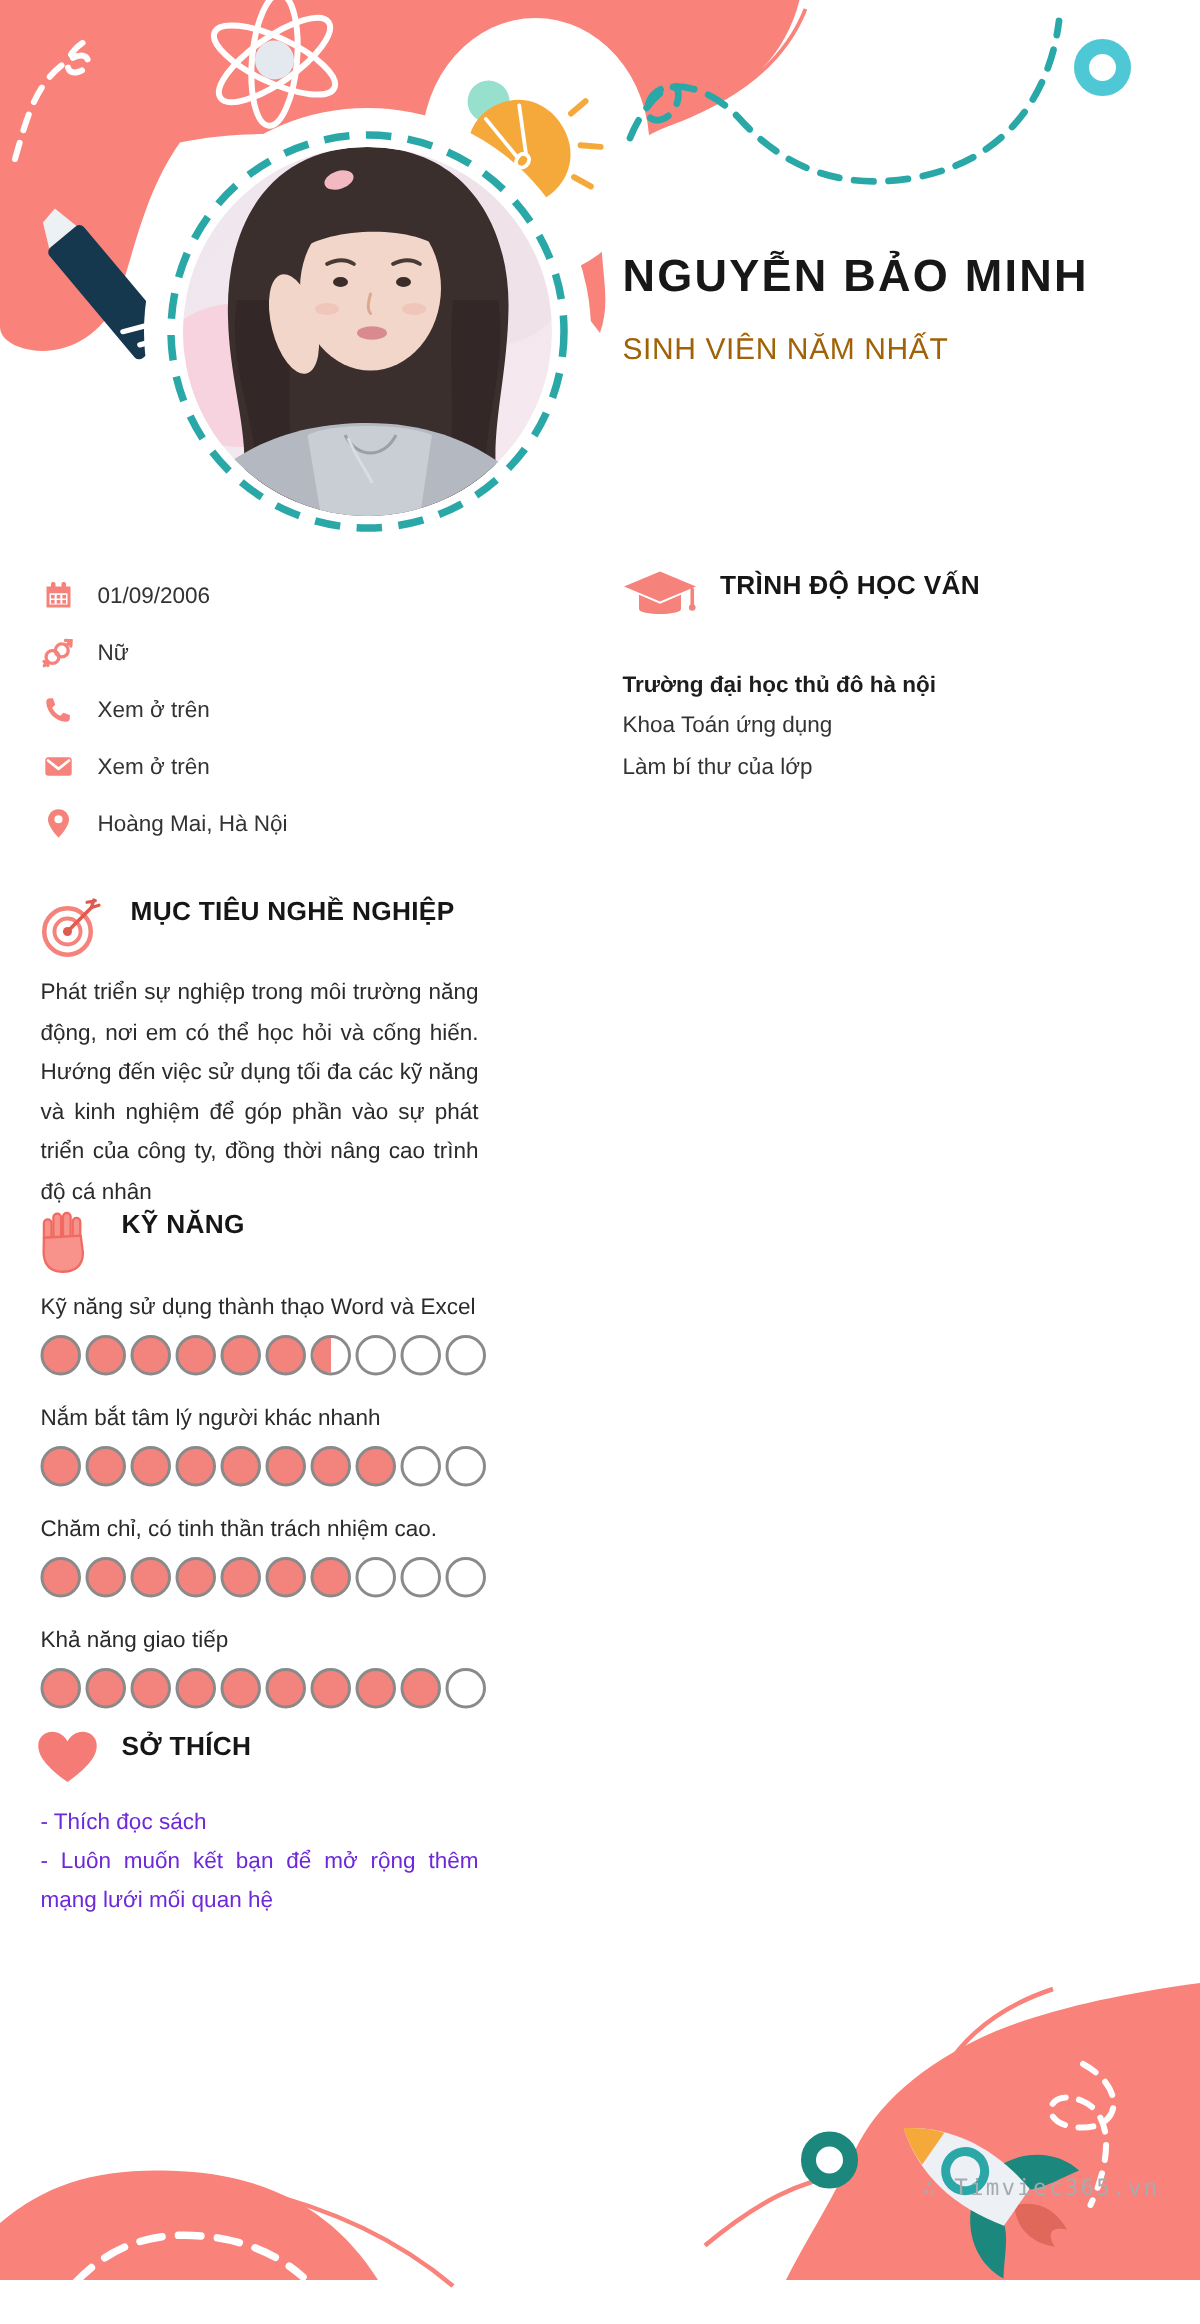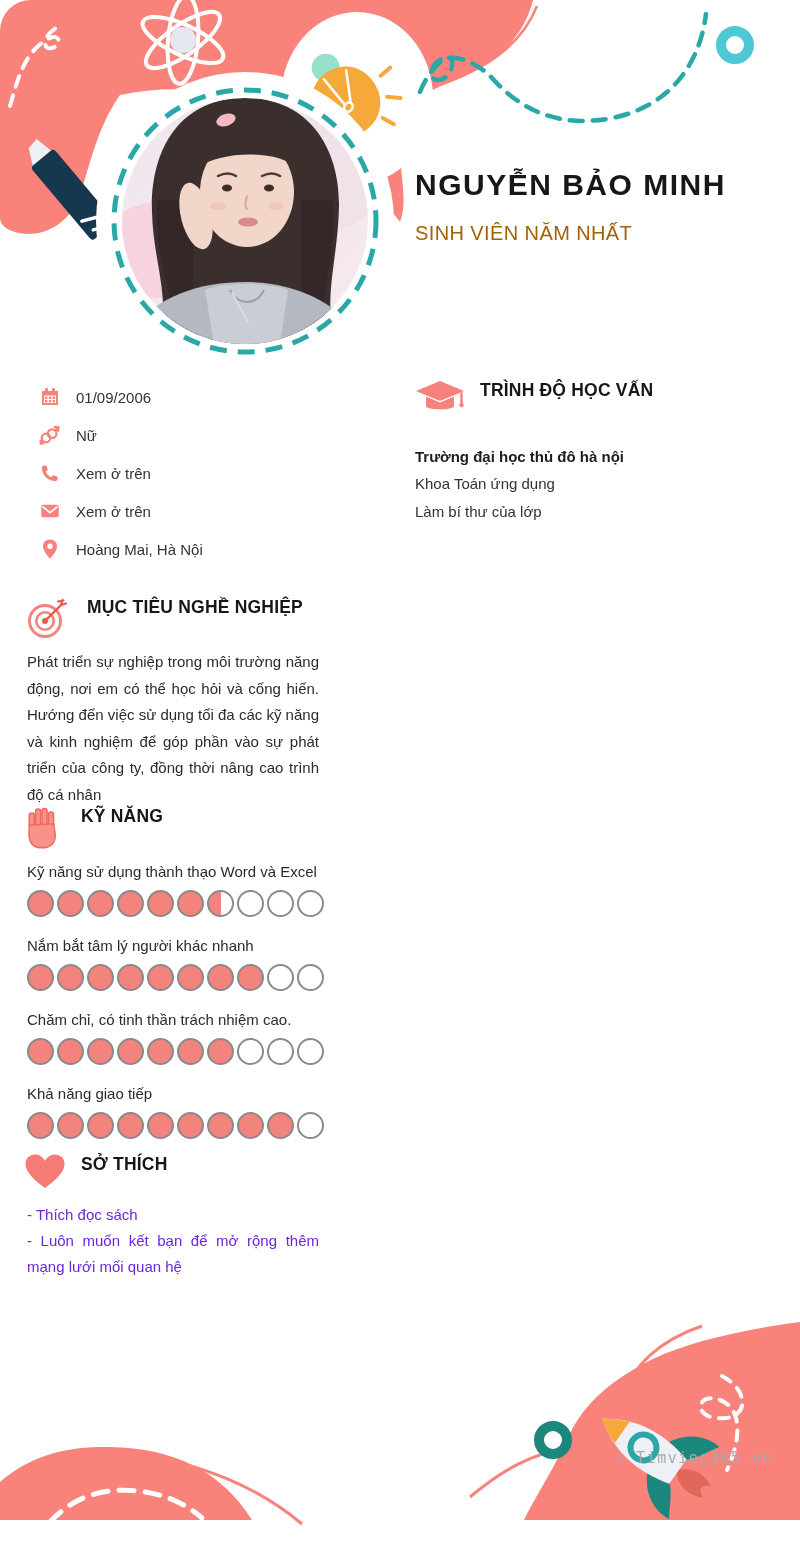--- a/index.html
+++ b/index.html
@@ -1,17 +1,17 @@
 <!DOCTYPE html>
 <html><head>
 <meta charset="utf-8">
 <style>
   html,body{margin:0;padding:0;background:#fff;}
   .page{position:relative;width:800px;height:1549px;background:#fff;overflow:hidden;
-        font-family:"Liberation Sans","DejaVu Sans",sans-serif;color:#2e2e2e;border-radius:31px;}
+        font-family:"Liberation Sans","DejaVu Sans",sans-serif;color:#2e2e2e;}
   svg{display:block;}
   .abs{position:absolute;}
 
   
   .name{font-size:30px;font-weight:700;letter-spacing:1.5px;color:#171717;line-height:34px;white-space:nowrap;}
   .subtitle{font-size:20px;letter-spacing:.4px;color:#a16207;margin-top:20px;white-space:nowrap;}
 
   
   .info-list{display:flex;flex-direction:column;gap:14px;}
   .info-row{display:flex;align-items:center;height:24px;gap:16px;}
@@ -128,21 +128,21 @@
       <path d="M230,290 C238,306 256,306 264,290" stroke="#9aa0ab" stroke-width="2" fill="none"></path>
       <path d="M232,292 C240,310 246,316 248,322" stroke="#d9dde2" stroke-width="2" fill="none"></path>
     </g>
   </svg>
 
   <div class="abs" style="left:415px;top:168px">
     <div class="name">NGUYỄN BẢO MINH</div>
     <div class="subtitle">SINH VIÊN NĂM NHẤT</div>
   </div>
 
-  <div class="abs info-list" style="left:39px;top:385px">
+  <div class="abs info-list" style="left:28px;top:385px">
     <div class="info-row">
       <span class="ic">
         <svg width="20" height="20" viewBox="0 0 20 20" fill="#F5827B">
           <rect x="5" y="1" width="3" height="5" rx="1.2"></rect>
             <rect x="12" y="1" width="3" height="5" rx="1.2"></rect>
           <path d="M2,4 h16 v14 h-16 Z M4,8.5 h12 v7.5 h-12 Z" fill-rule="evenodd"></path>
           <g fill="#F5827B">
               <rect x="5" y="9.6" width="2.4" height="2.4"></rect>
               <rect x="8.8" y="9.6" width="2.4" height="2.4"></rect>
               <rect x="12.6" y="9.6" width="2.4" height="2.4"></rect>

